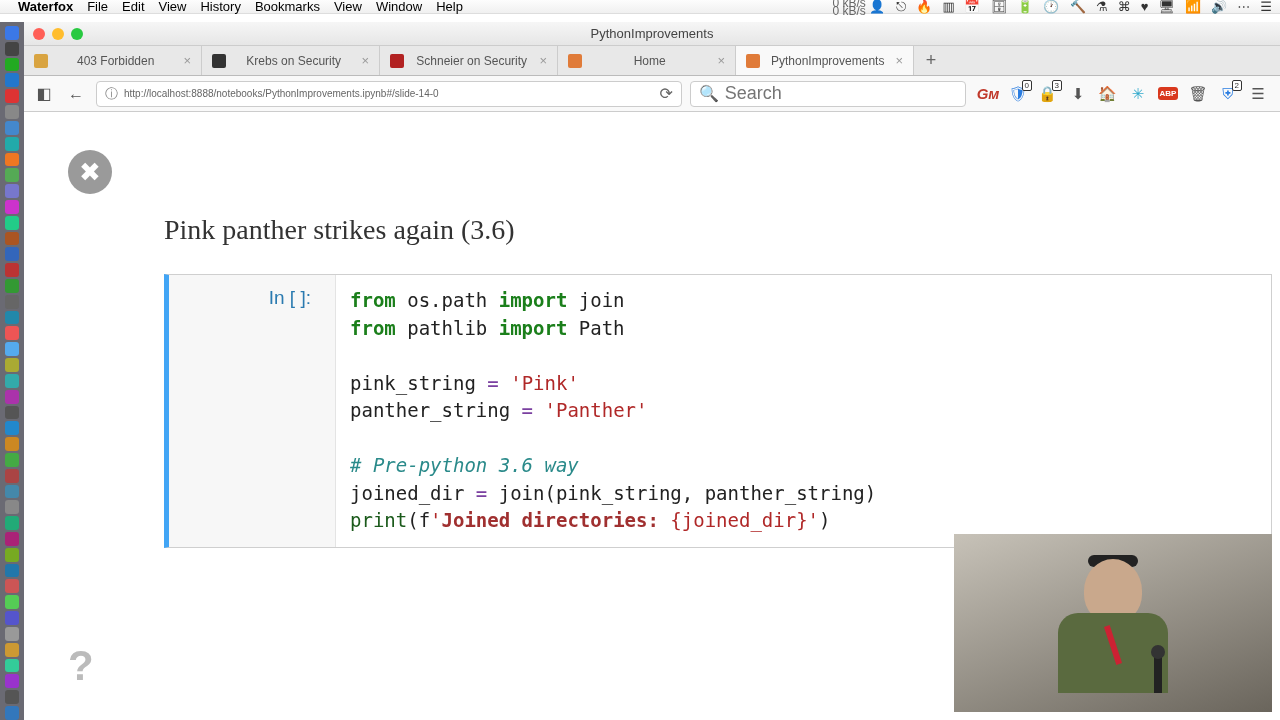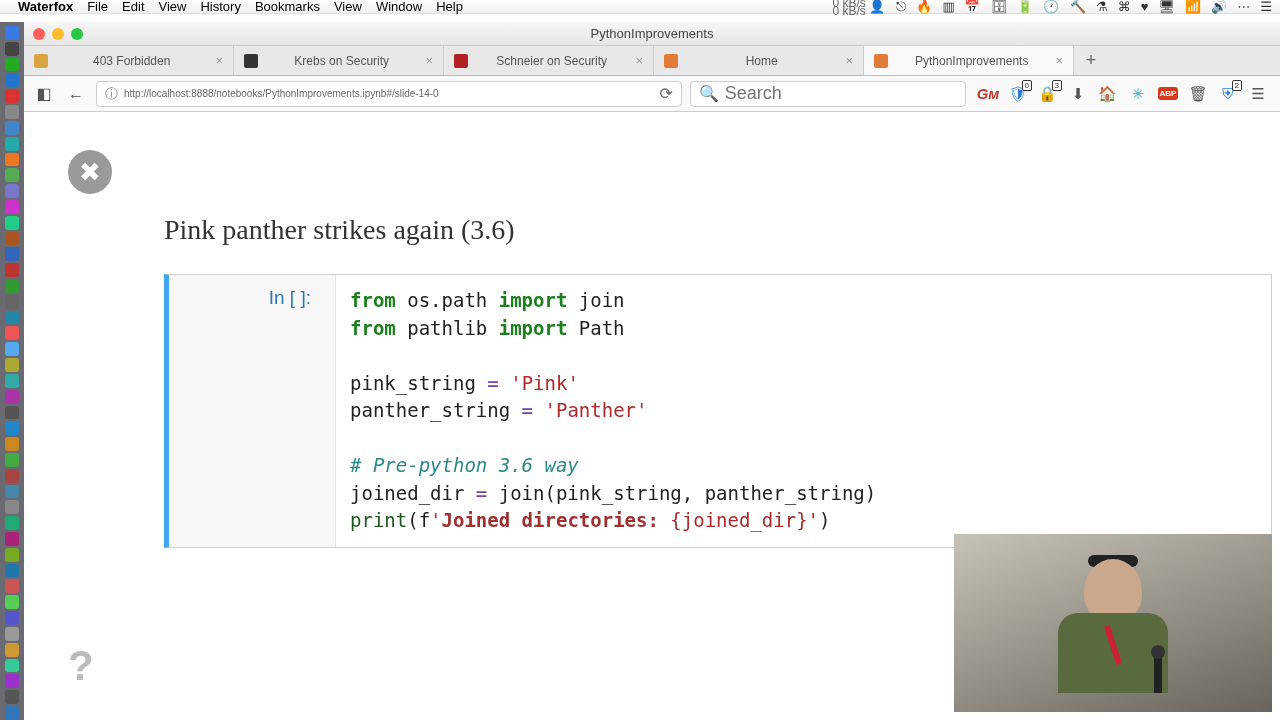--- a/index.html
+++ b/index.html
@@ -22,21 +22,21 @@
 
 .window { position: absolute; left: 24px; top: 22px; right: 0; bottom: 0; background: #fff; display: flex; flex-direction: column; }
 .titlebar { height: 24px; background: linear-gradient(#f6f6f6,#e6e6e6); border-bottom: 1px solid #ccc; display: flex; align-items: center; position: relative; }
 .trafficlights { display: flex; gap: 7px; margin-left: 9px; }
 .tl { width: 12px; height: 12px; border-radius: 50%; }
 .tl.red { background: #ff5f57; } .tl.yellow { background: #ffbd2e; } .tl.green { background: #28c940; }
 .wtitle { position: absolute; left: 50%; transform: translateX(-50%); font-size: 13px; color: #444; }
 
 
 .tabstrip { height: 30px; background: #e8e8e8; border-bottom: 1px solid #bbb; display: flex; align-items: stretch; }
-.tab { display: flex; align-items: center; gap: 8px; padding: 0 10px; width: 210px; border-right: 1px solid #ccc; font-size: 12px; color: #555; background: #e8e8e8; position: relative; }
+.tab { display: flex; align-items: center; gap: 8px; padding: 0 10px; width: 178px; border-right: 1px solid #ccc; font-size: 12px; color: #555; background: #e8e8e8; position: relative; }
 .tab.active { background: #f9f9f9; }
 .tab .favicon { width: 14px; height: 14px; border-radius: 2px; flex-shrink: 0; }
 .tab .tlabel { flex: 1; white-space: nowrap; overflow: hidden; text-align: center; }
 .tab .close { color: #999; cursor: pointer; font-size: 13px; }
 .newtab { width: 34px; display: flex; align-items: center; justify-content: center; font-size: 18px; color: #666; cursor: pointer; }
 
 
 .toolbar { height: 36px; background: #f9f9f9; border-bottom: 1px solid #ccc; display: flex; align-items: center; padding: 0 8px; gap: 8px; }
 .toolbar .btn { width: 24px; height: 24px; display: flex; align-items: center; justify-content: center; color: #555; cursor: pointer; font-size: 16px; }
 .urlbar { flex: 2.2; height: 26px; border: 1px solid #ccc; border-radius: 4px; display: flex; align-items: center; padding: 0 8px; gap: 6px; background: #fff; }

